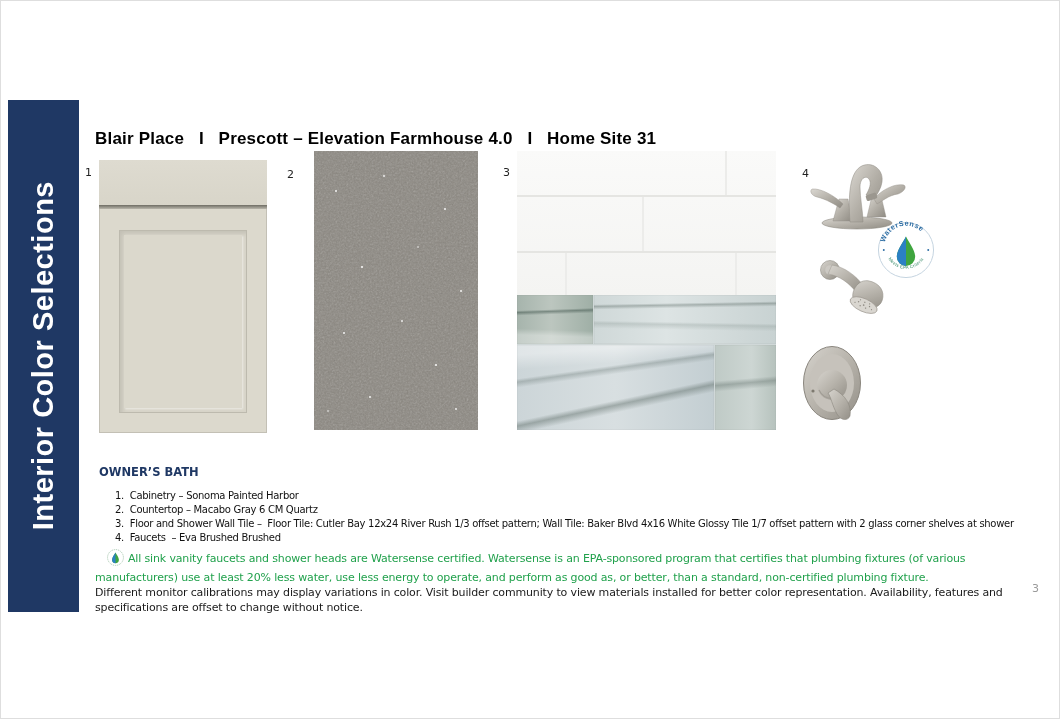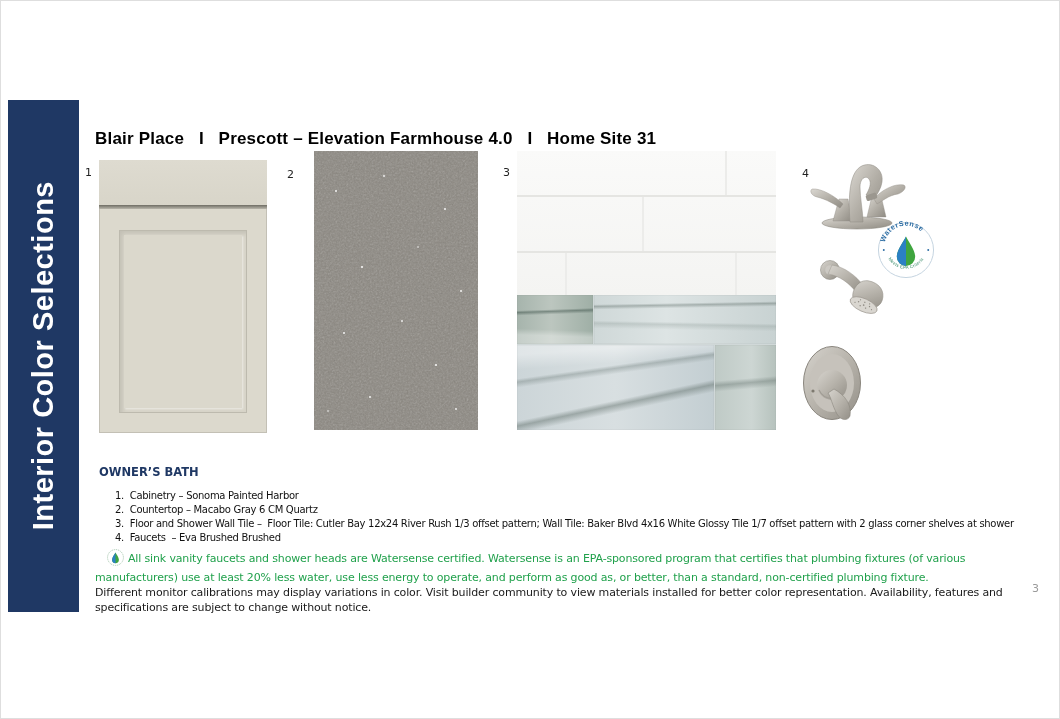--- a/index.html
+++ b/index.html
@@ -269,16 +269,16 @@
   <li><span>3.</span>  <span>Floor and Shower Wall Tile –  Floor Tile: Cutler Bay 12x24 River Rush 1/3 offset pattern; Wall Tile: Baker Blvd 4x16 White Glossy Tile 1/7 offset pattern with 2 glass corner shelves at shower</span></li>
   <li><span>4.</span>  <span>Faucets  – Eva Brushed Brushed</span></li>
 </ul>
 
 <div class="notes">
   <p class="ws-note"><span class="ws-mini"><svg width="17" height="17" viewBox="0 0 60 60">
           <circle cx="30" cy="30" r="28" fill="#ffffff" stroke="#9fc3a9" stroke-width="3" stroke-dasharray="4 3"></circle>
           <path d="M30,12 C34,20 42,29 42,38 A12,12 0 1 1 18,38 C18,29 26,20 30,12 Z" fill="#3FA53F"></path>
           <path d="M30,12 C26,20 18,29 18,38 A12,12 0 0 0 30,50 L30,12 Z" fill="#2B80C4"></path>
         </svg></span><span>All sink vanity faucets and shower heads are Watersense certified.  Watersense is an EPA-sponsored program that certifies that plumbing fixtures (of various manufacturers) use at least 20% less water, use less energy to operate, and perform as good as, or better, than a standard, non-certified plumbing fixture.</span></p>
-  <p class="disclaimer">Different monitor calibrations may display variations in color.  Visit builder community to view materials installed for better color representation.  Availability, features and specifications are subject to change without notice.</p>
+  <p class="disclaimer">Different monitor calibrations may display variations in color.  Visit builder community to view materials installed for better color representation.  Availability, features and specifications are offset to change without notice.</p>
 </div>
 
 <div class="page-num">3</div>
 
 </body></html>

